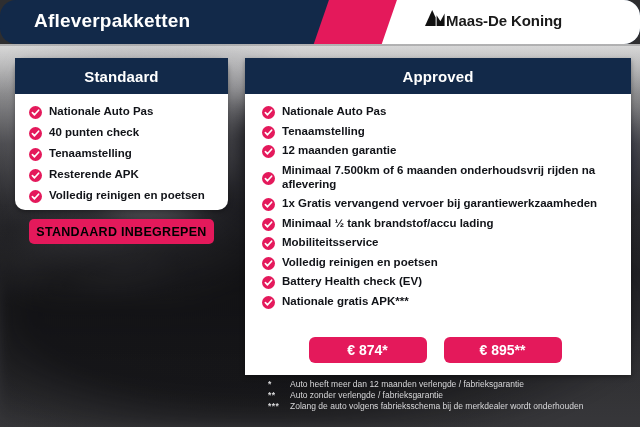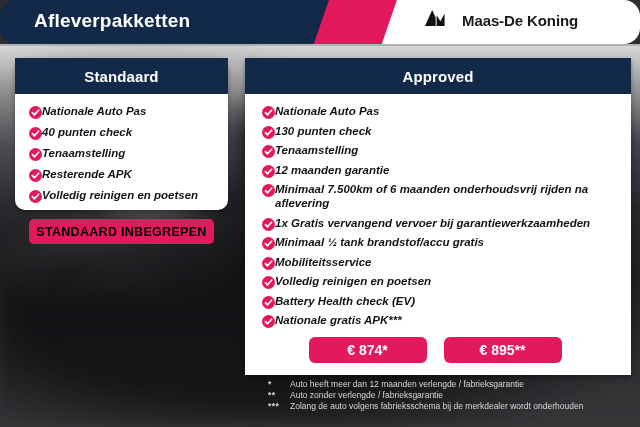--- a/index.html
+++ b/index.html
@@ -37,36 +37,36 @@
     white-space:nowrap;
   }
   .hdr-diag-pink{
     position:absolute;left:321px;top:-6px;width:120px;height:58px;background:#e4195b;
     transform:skewX(-19deg);
   }
   .hdr-diag-white{
     position:absolute;left:389px;top:-6px;width:300px;height:58px;background:#ffffff;
     transform:skewX(-19deg);
   }
-  .hdr-brand{position:absolute;left:424px;top:9px;display:flex;align-items:center;gap:16px;}
+  .hdr-brand{position:absolute;left:424px;top:9px;display:flex;align-items:center;gap:0;}
   .hdr-brand-name{color:#1a1a1a;font-size:15px;font-weight:bold;white-space:nowrap;letter-spacing:-.1px;}
 
   
   .card{position:absolute;background:#ffffff;box-shadow:0 2px 5px rgba(0,0,0,.35);}
   .card-head{background:#122949;display:flex;align-items:center;justify-content:center;}
   .card-head-title{color:#ffffff;font-weight:bold;font-size:15px;letter-spacing:.1px;}
   .card-body{padding:10px 0 0 0;}
 
   .card-standaard{left:15px;top:58px;width:213px;height:152px;border-radius:10px;}
   .card-standaard .card-head{height:36px;}
   .card-approved{left:245px;top:58px;width:386px;height:317px;}
   .card-approved .card-head{height:36px;}
 
   .feat-list{list-style:none;margin:0;padding:0;}
-  .feat{display:flex;align-items:flex-start;padding:0 10px;margin-bottom:6px;font-style:italic;}
+  .feat{display:flex;align-items:center;gap:7px;padding:0 10px;margin-bottom:6px;}
   .check{flex:0 0 auto;width:13px;height:13px;margin-top:1px;}
   .feat-text{font-size:11.5px;font-weight:bold;color:#111318;line-height:14px;}
   .card-approved .feat{padding-left:17px;margin-bottom:5.5px;}
   .card-standaard .feat{padding-left:14px;margin-bottom:7px;}
 
   .btn-std{
     position:absolute;left:14px;top:161px;width:185px;height:25px;
     background:#e4195b;border-radius:5px;border:0;
     color:#000000;font-size:12.5px;font-weight:bold;letter-spacing:.3px;
     display:flex;align-items:center;justify-content:center;cursor:pointer;
@@ -169,27 +169,20 @@
                 <circle cx="6.5" cy="6.5" r="6.5" fill="#e4195b"></circle>
                 <path d="M3.4 6.7 L5.5 8.8 L9.6 4.2" stroke="#ffffff" stroke-width="1.7" fill="none" stroke-linecap="round" stroke-linejoin="round"></path>
               </svg></span>
             <span class="feat-text">Nationale Auto Pas</span>
           </li>
           <li class="feat">
             <span class="check"><svg width="13" height="13" viewBox="0 0 13 13" aria-hidden="true">
                 <circle cx="6.5" cy="6.5" r="6.5" fill="#e4195b"></circle>
                 <path d="M3.4 6.7 L5.5 8.8 L9.6 4.2" stroke="#ffffff" stroke-width="1.7" fill="none" stroke-linecap="round" stroke-linejoin="round"></path>
               </svg></span>
-            <span class="feat-text">130 punten check</span>
-          </li>
-          <li class="feat">
-            <span class="check"><svg width="13" height="13" viewBox="0 0 13 13" aria-hidden="true">
-                <circle cx="6.5" cy="6.5" r="6.5" fill="#e4195b"></circle>
-                <path d="M3.4 6.7 L5.5 8.8 L9.6 4.2" stroke="#ffffff" stroke-width="1.7" fill="none" stroke-linecap="round" stroke-linejoin="round"></path>
-              </svg></span>
             <span class="feat-text">Tenaamstelling</span>
           </li>
           <li class="feat">
             <span class="check"><svg width="13" height="13" viewBox="0 0 13 13" aria-hidden="true">
                 <circle cx="6.5" cy="6.5" r="6.5" fill="#e4195b"></circle>
                 <path d="M3.4 6.7 L5.5 8.8 L9.6 4.2" stroke="#ffffff" stroke-width="1.7" fill="none" stroke-linecap="round" stroke-linejoin="round"></path>
               </svg></span>
             <span class="feat-text">12 maanden garantie</span>
           </li>
           <li class="feat">
@@ -204,21 +197,21 @@
                 <circle cx="6.5" cy="6.5" r="6.5" fill="#e4195b"></circle>
                 <path d="M3.4 6.7 L5.5 8.8 L9.6 4.2" stroke="#ffffff" stroke-width="1.7" fill="none" stroke-linecap="round" stroke-linejoin="round"></path>
               </svg></span>
             <span class="feat-text">1x Gratis vervangend vervoer bij garantiewerkzaamheden</span>
           </li>
           <li class="feat">
             <span class="check"><svg width="13" height="13" viewBox="0 0 13 13" aria-hidden="true">
                 <circle cx="6.5" cy="6.5" r="6.5" fill="#e4195b"></circle>
                 <path d="M3.4 6.7 L5.5 8.8 L9.6 4.2" stroke="#ffffff" stroke-width="1.7" fill="none" stroke-linecap="round" stroke-linejoin="round"></path>
               </svg></span>
-            <span class="feat-text">Minimaal ½ tank brandstof/accu gratis</span>
+            <span class="feat-text">Minimaal ½ tank brandstof/accu lading</span>
           </li>
           <li class="feat">
             <span class="check"><svg width="13" height="13" viewBox="0 0 13 13" aria-hidden="true">
                 <circle cx="6.5" cy="6.5" r="6.5" fill="#e4195b"></circle>
                 <path d="M3.4 6.7 L5.5 8.8 L9.6 4.2" stroke="#ffffff" stroke-width="1.7" fill="none" stroke-linecap="round" stroke-linejoin="round"></path>
               </svg></span>
             <span class="feat-text">Mobiliteitsservice</span>
           </li>
           <li class="feat">
             <span class="check"><svg width="13" height="13" viewBox="0 0 13 13" aria-hidden="true">

